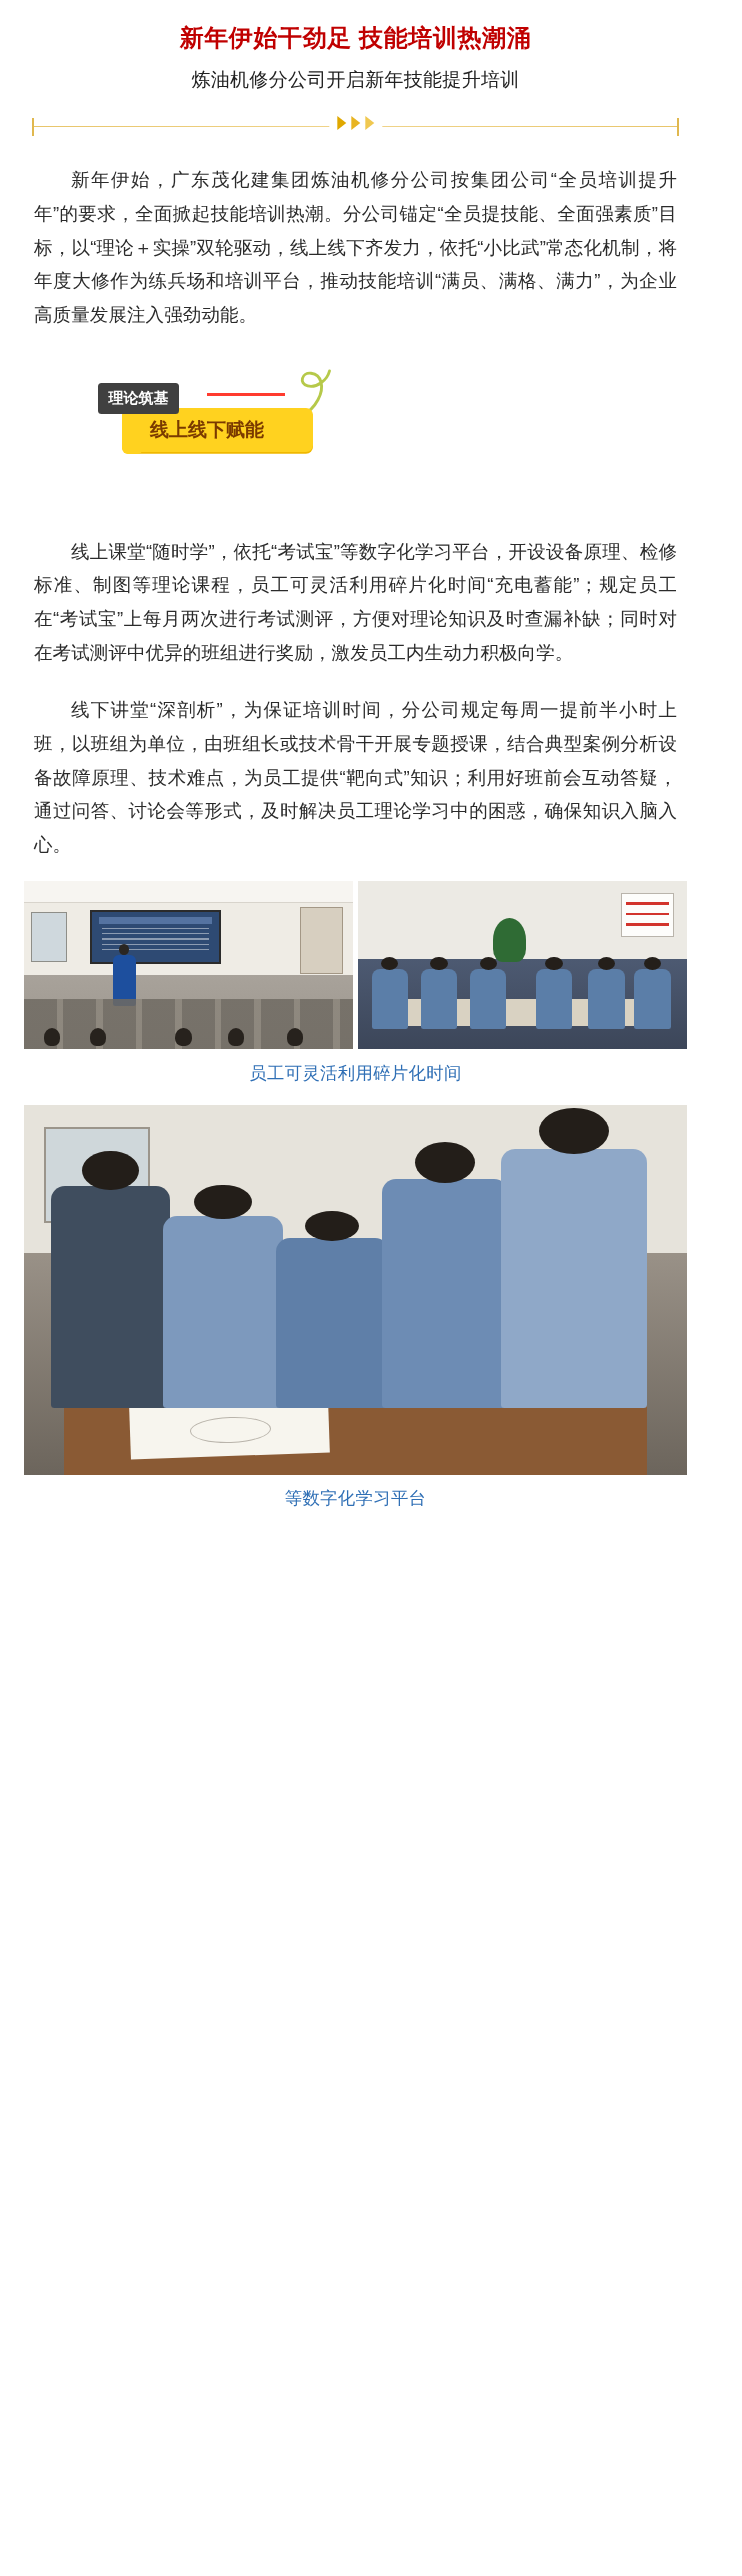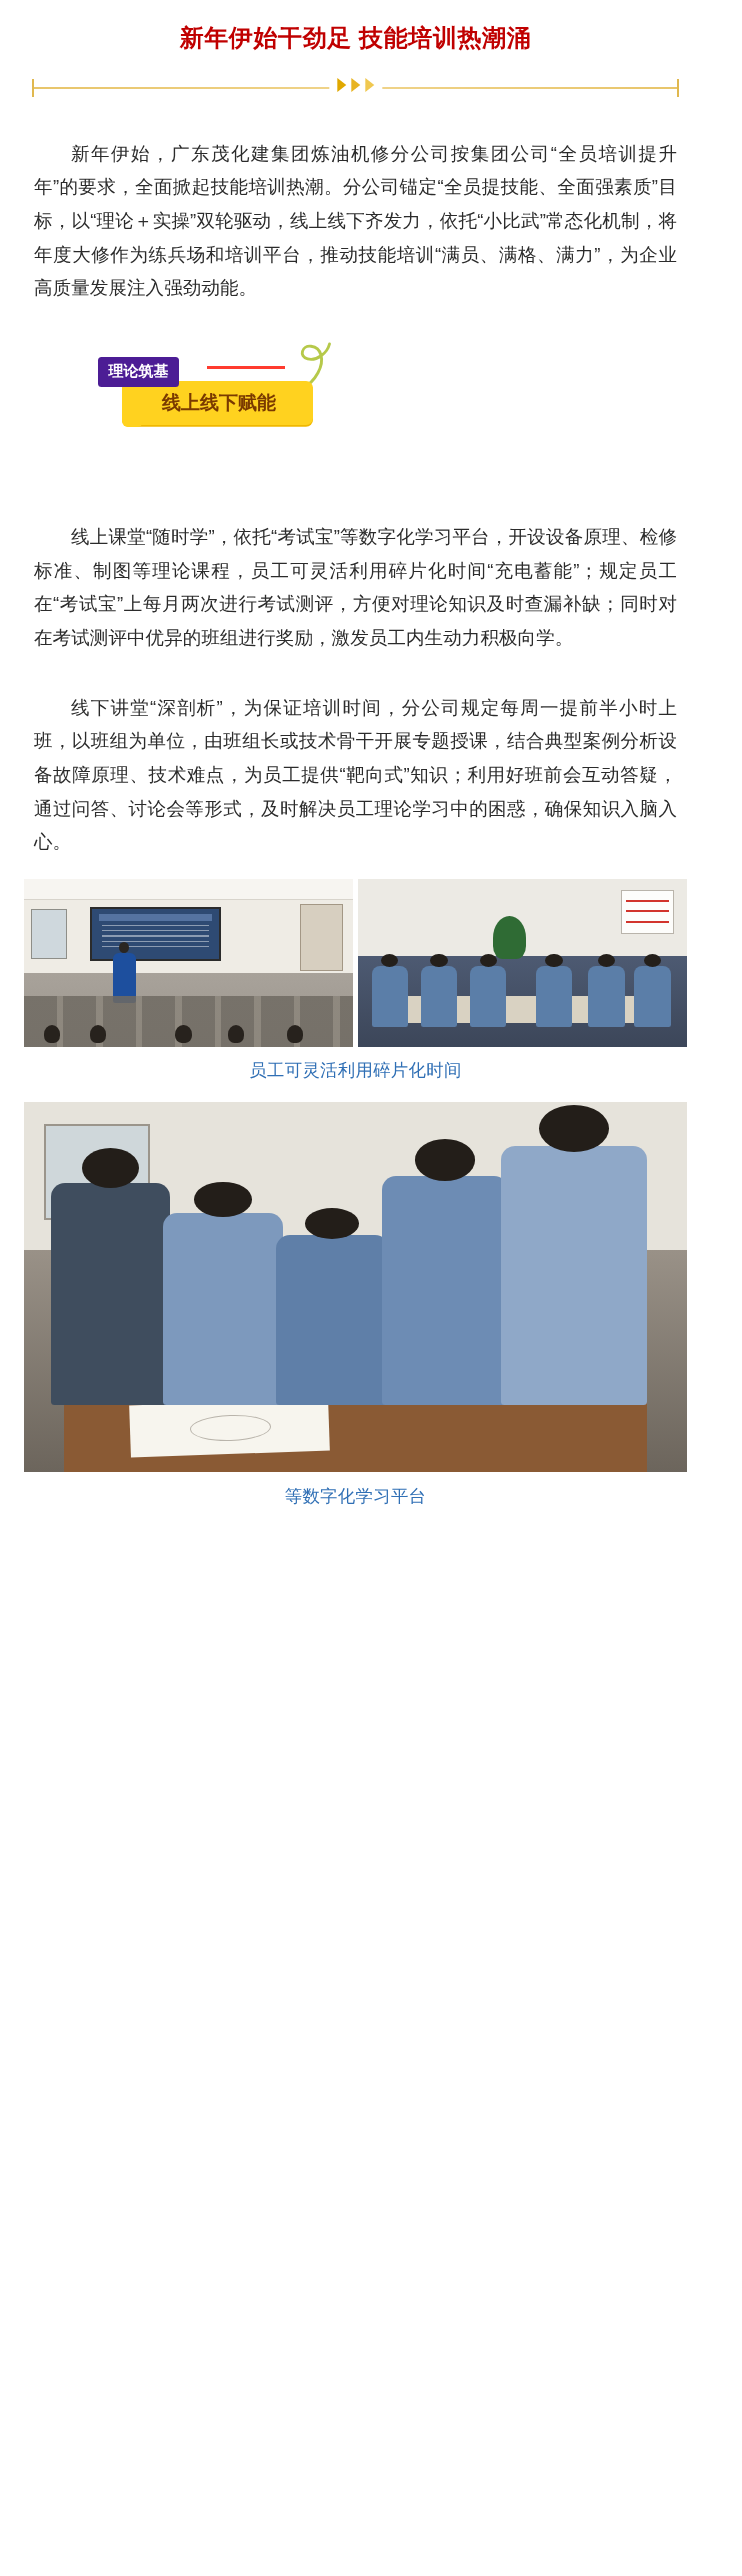--- a/index.html
+++ b/index.html
@@ -85,21 +85,21 @@
   
   .content {
     padding: 0 34px;
   }
   p.para {
     font-size: 18.5px;
     line-height: 1.82;
     color: #2b2b2b;
     text-align: justify;
     text-indent: 2em;
-    margin-top: 36px;
+    margin-top: 24px;
     letter-spacing: 0.1px;
   }
   .first-para { margin-top: 35px; }
 
   
   .section-badge-wrap {
     position: relative;
     height: 139px;
     margin-top: 40px;
   }
@@ -114,33 +114,33 @@
     left: 24px;
     top: 36px;
     width: 191px;
     height: 44px;
     background: #ffd21f;
     border-radius: 7px 7px 7px 7px;
     box-shadow: 0 1.7px 0 #f0b800;
   }
   .badge-main span {
     position: absolute;
-    left: 40px;
+    left: 28px;
     top: 50%;
     transform: translateY(-50%);
     font-size: 19px;
     font-weight: bold;
     color: #7a3a00;
     white-space: nowrap;
   }
   .badge-tag {
     position: absolute;
     left: 0px;
     top: 11.6px;
-    background: #4c1d95;
+    background: #404040;
     color: #ffffff;
     font-size: 15px;
     font-weight: bold;
     padding: 5.8px 10.4px;
     border-radius: 3.5px;
     white-space: nowrap;
     z-index: 3;
   }
   .badge-bar {
     position: absolute;
@@ -235,20 +235,21 @@
   .ph3 .p4 { left:54%; width:19%; height:62%; background:#6d8cb4;}
   .ph3 .p5 { left:72%; width:22%; height:70%; background:#8fa8c8;}
 </style>
 </head>
 <body>
 
 <div class="page">
 
   <div class="header">
     <div class="main-title">新年伊始干劲足 技能培训热潮涌</div>
+    <div class="sub-title">炼油机修分公司开启新年技能提升培训</div>
 
     <div class="divider-wrap">
       <div class="divider-cap-left"></div>
       <div class="divider-line"></div>
       <div class="divider-cap-right"></div>
       <div class="arrows">
         <span class="arrow a1"></span>
         <span class="arrow a2"></span>
         <span class="arrow a3"></span>
       </div>

